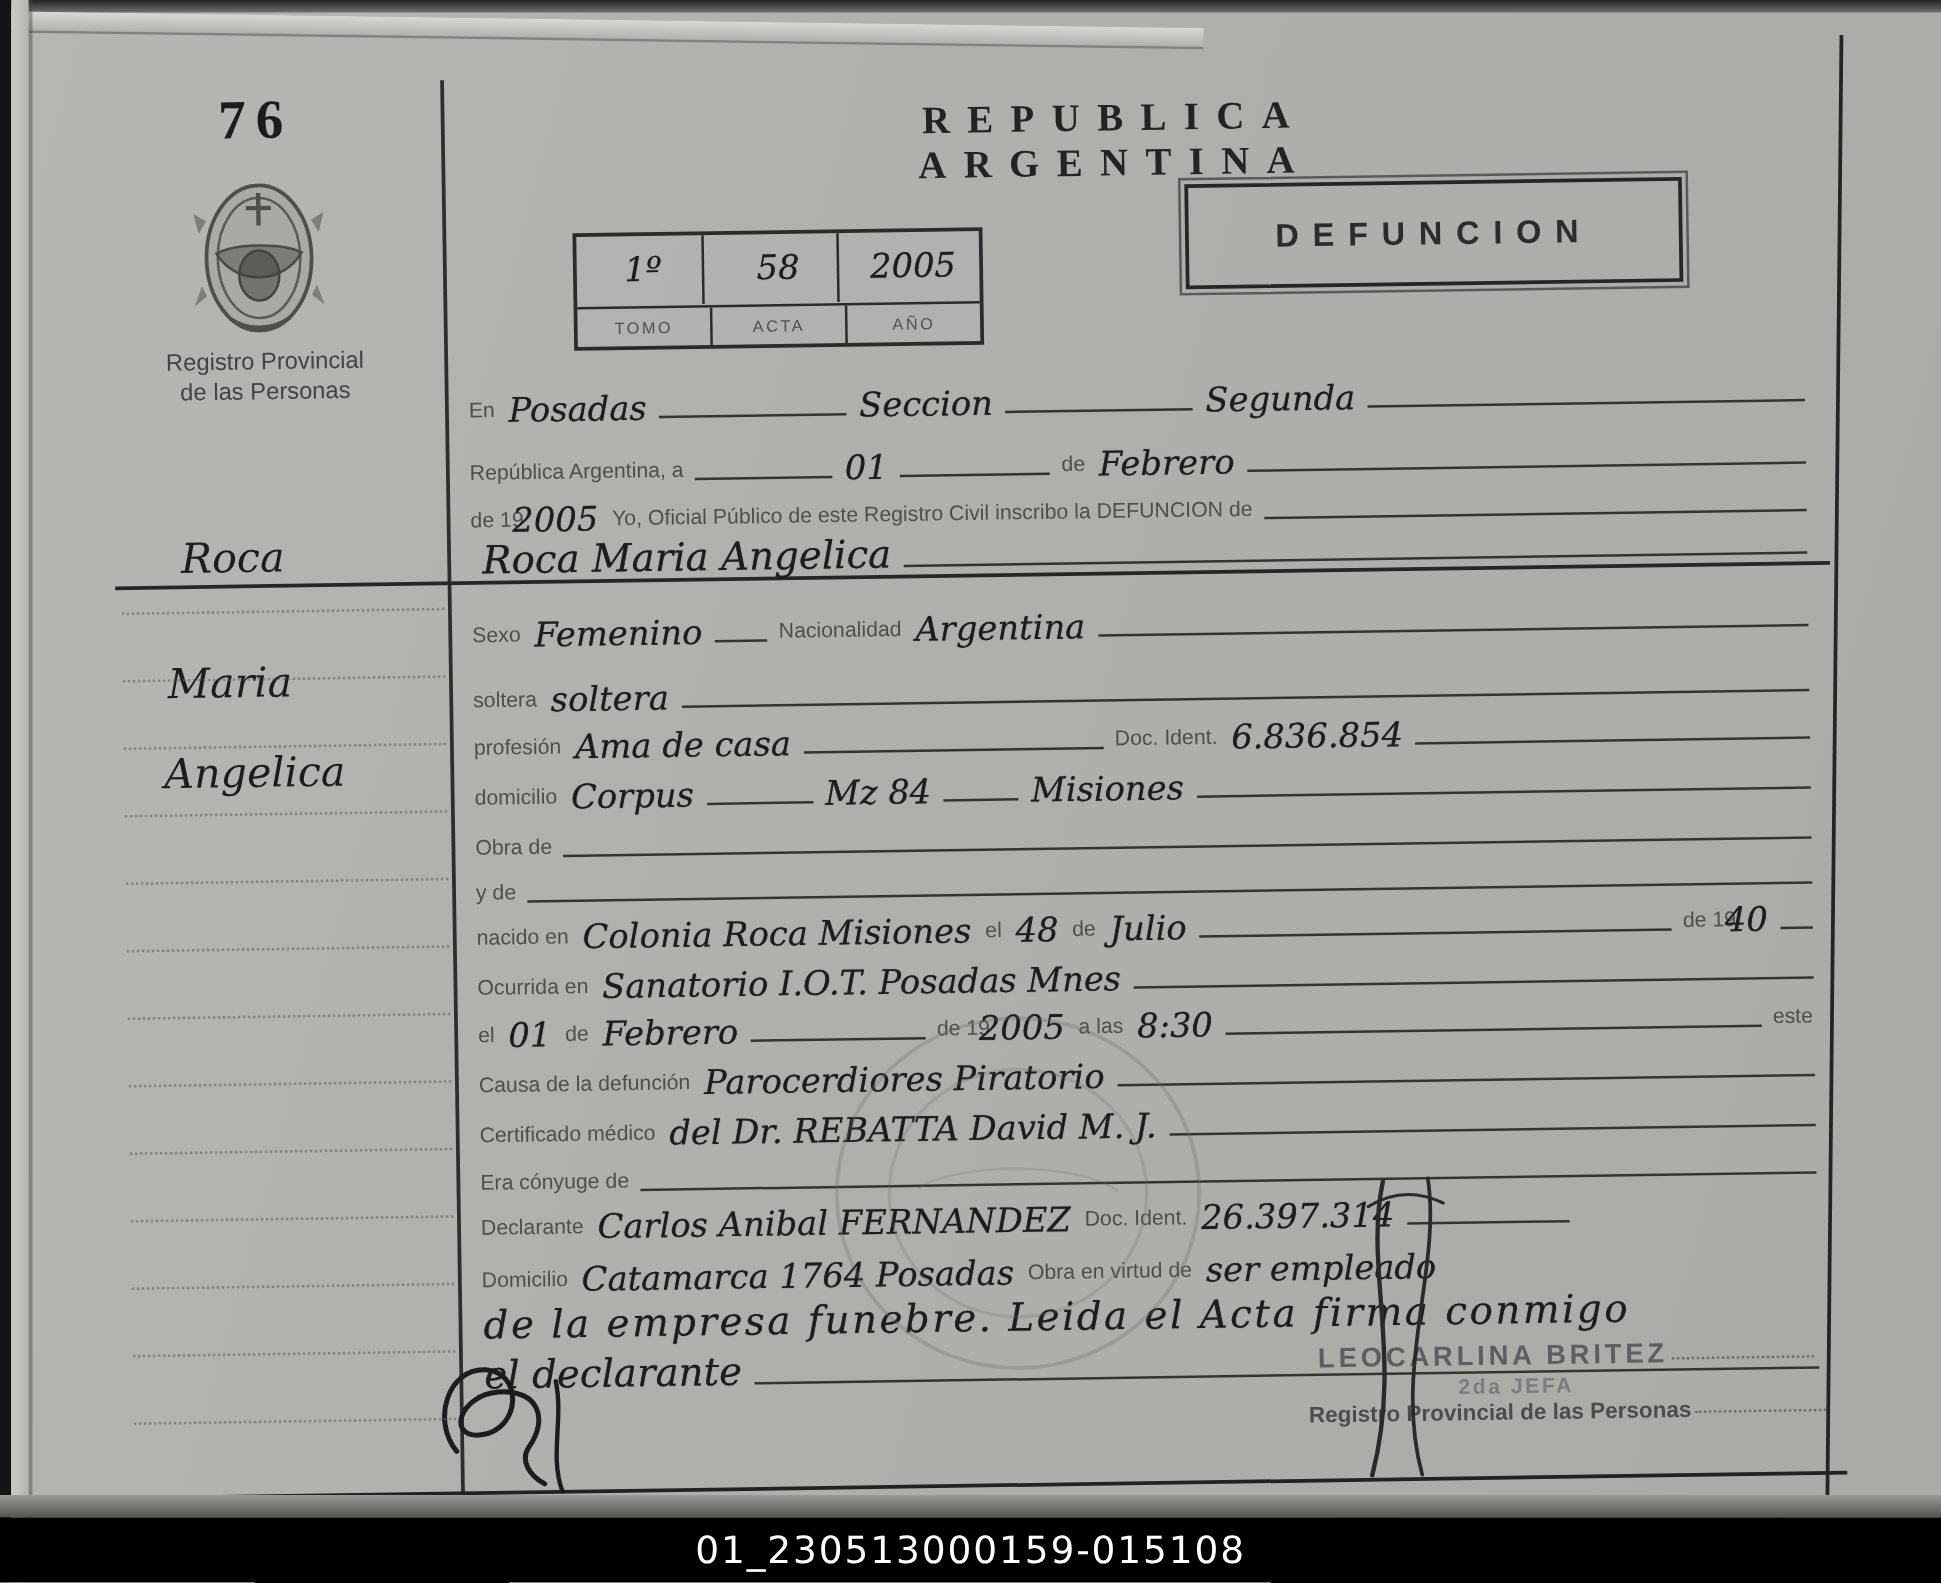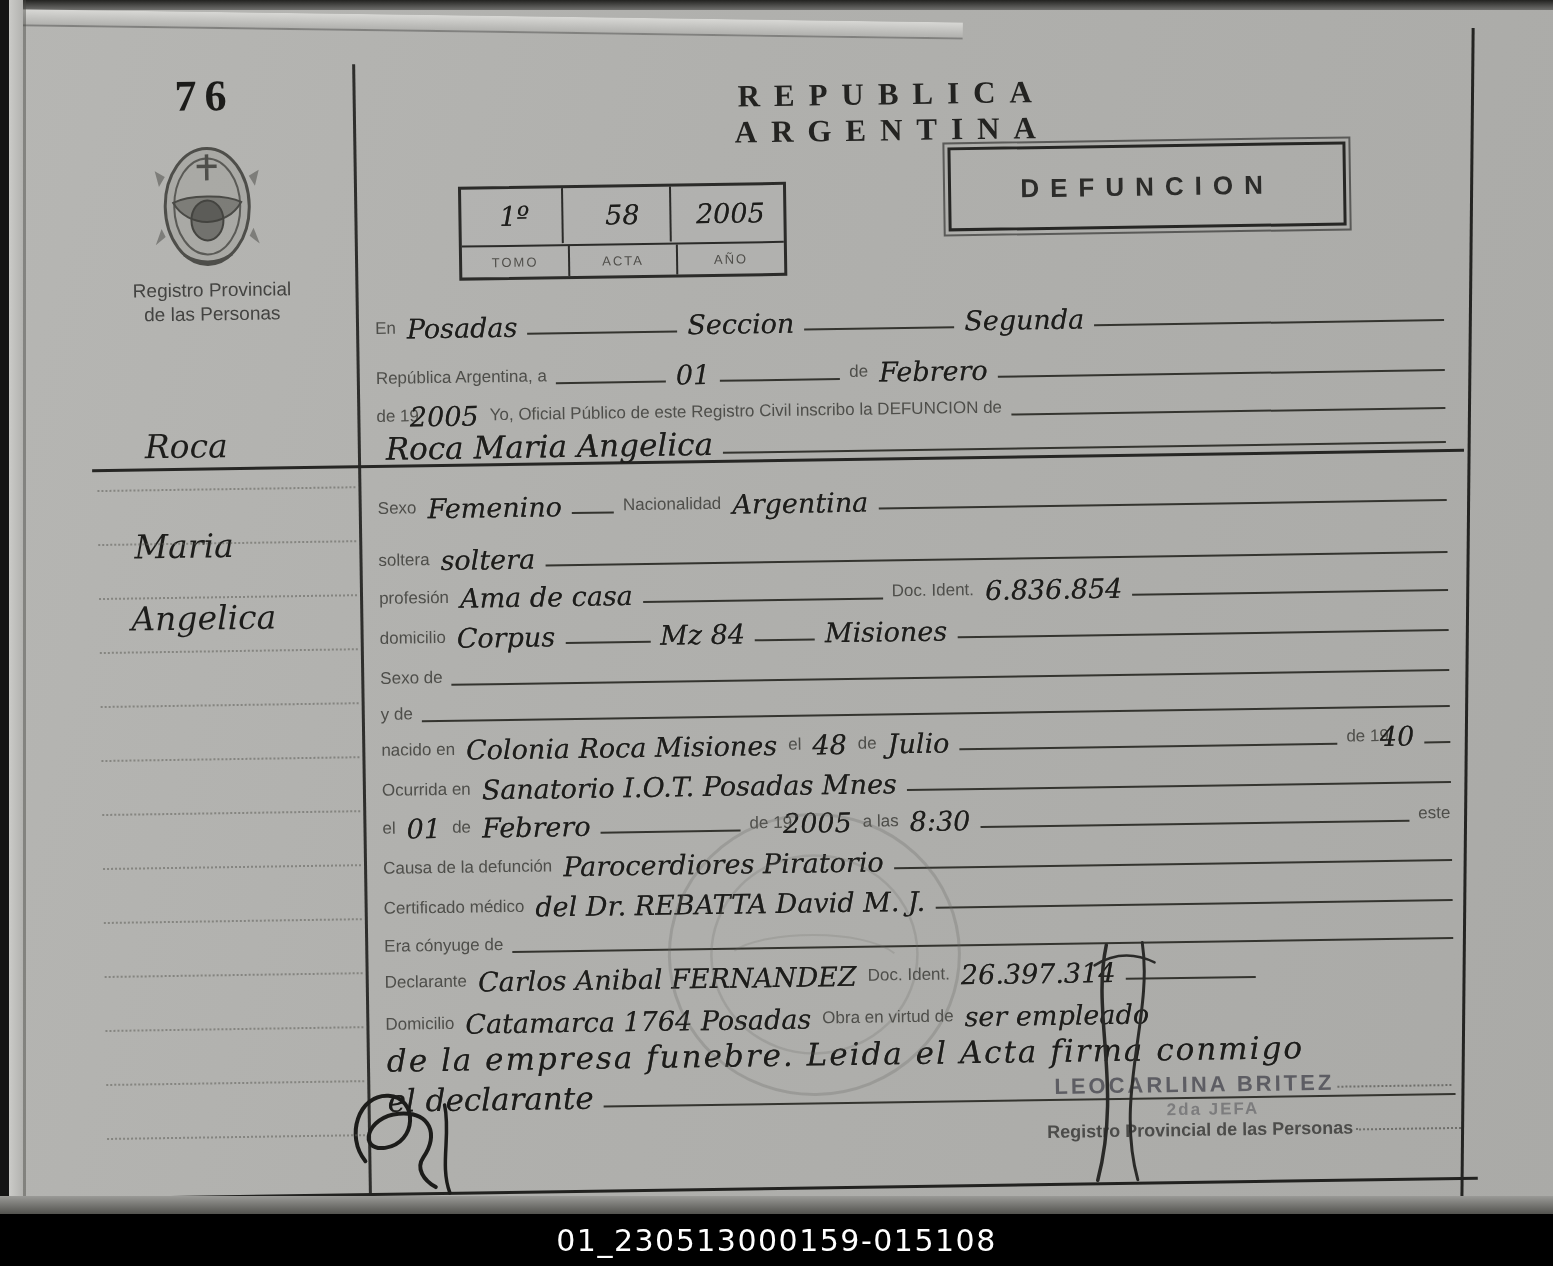--- a/index.html
+++ b/index.html
@@ -172,21 +172,21 @@
       <span class="lb">domicilio</span>
       <span class="hw">Corpus</span>
       <span class="ln" style="width:85px;"></span>
       <span class="hw">Mz 84</span>
       <span class="ln" style="width:60px;"></span>
       <span class="hw">Misiones</span>
       <span class="ln fx"></span>
     </div>
 
     <div class="row" style="top:648px;height:40px;">
-      <span class="lb">Sexo de</span>
+      <span class="lb">Obra de</span>
       <span class="ln fx"></span>
     </div>
 
     <div class="row" style="top:688px;height:36px;">
       <span class="lb">y de</span>
       <span class="ln fx"></span>
     </div>
 
     <div class="row" style="top:718px;height:42px;">
       <span class="lb">nacido en</span>

